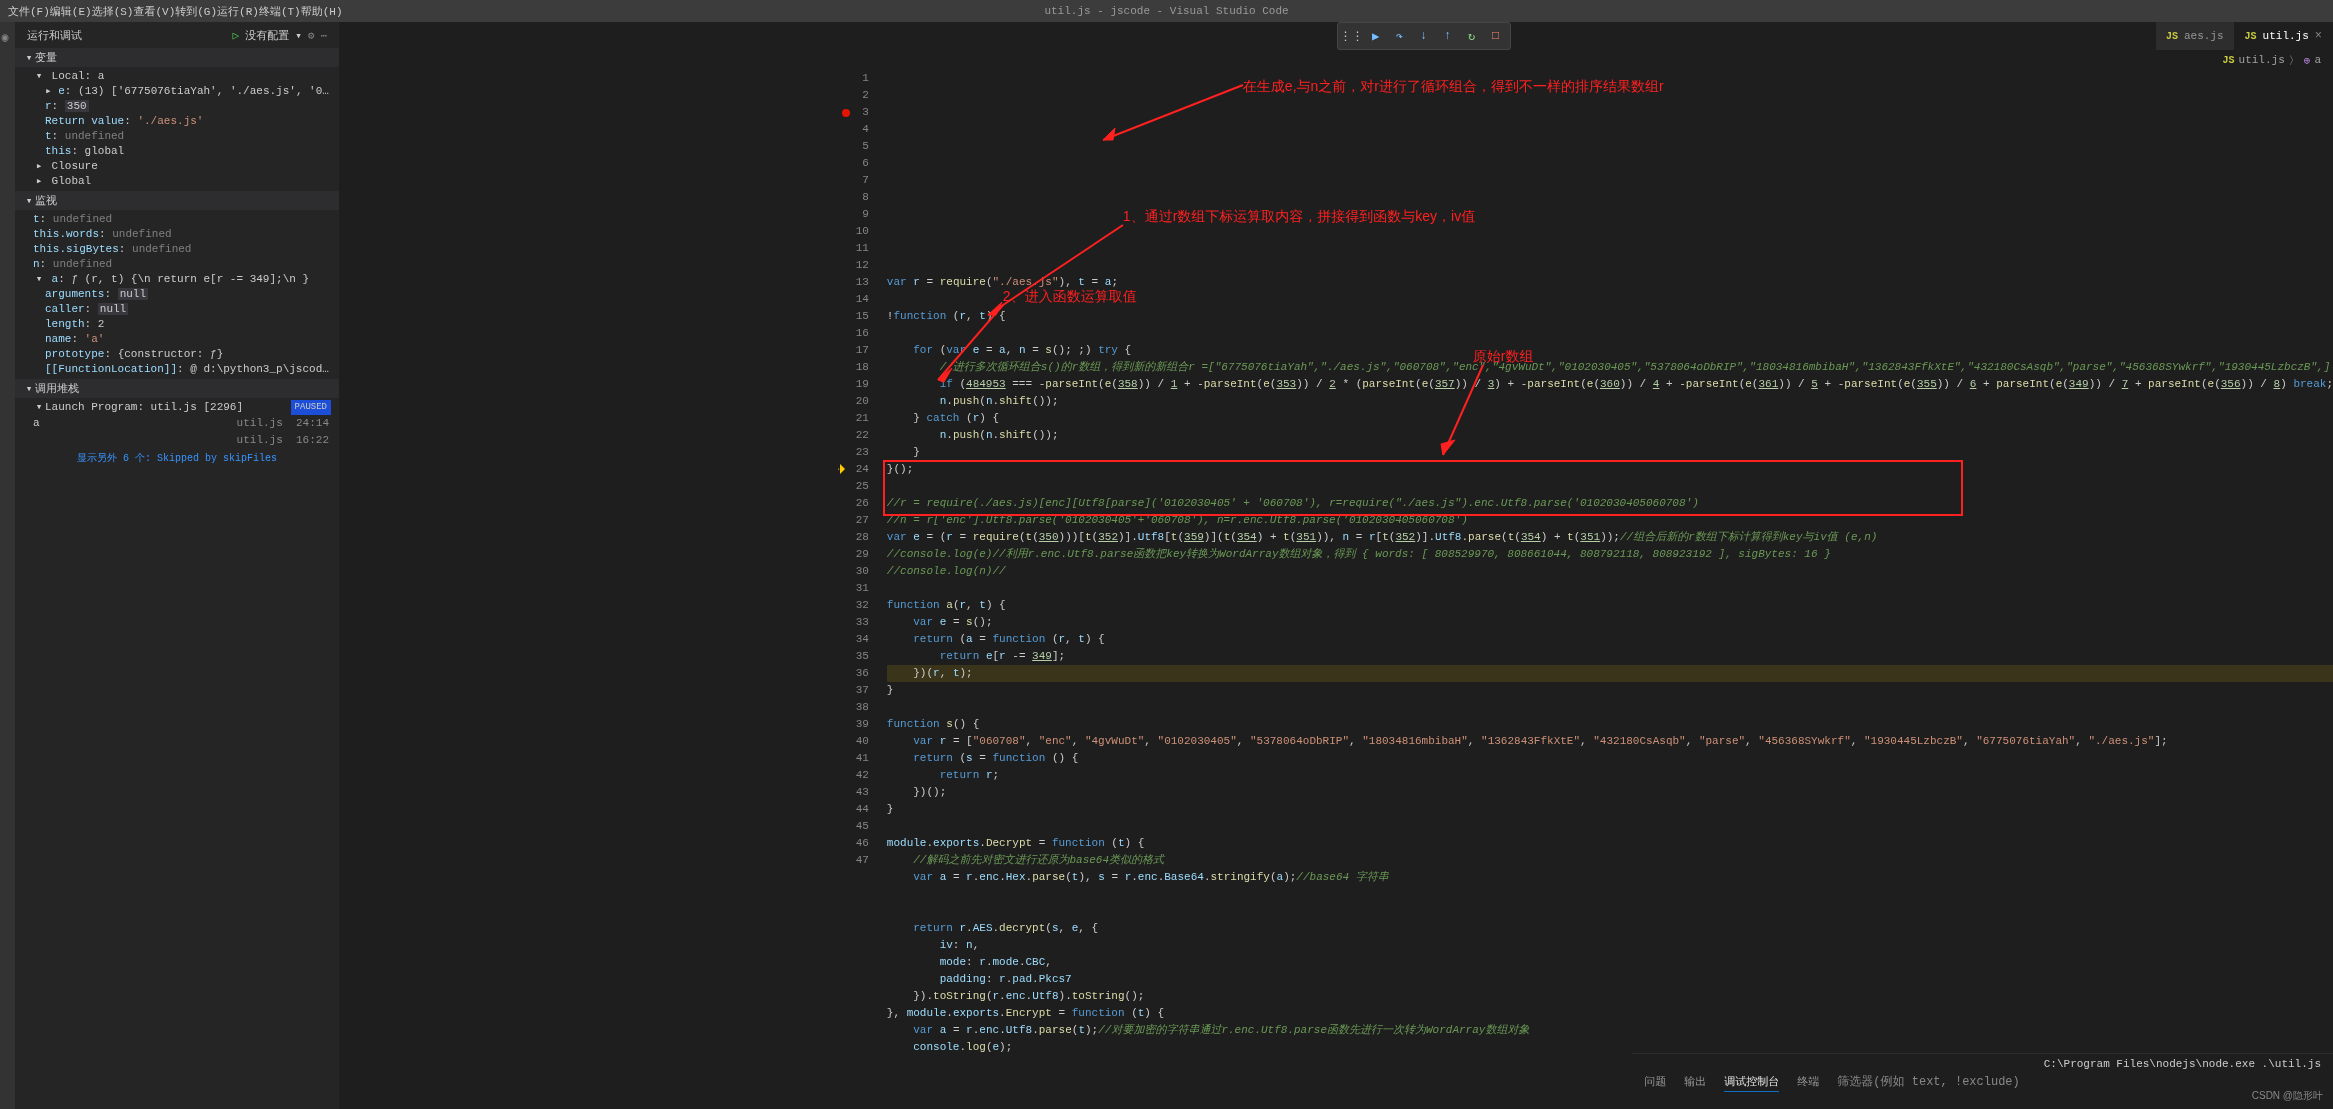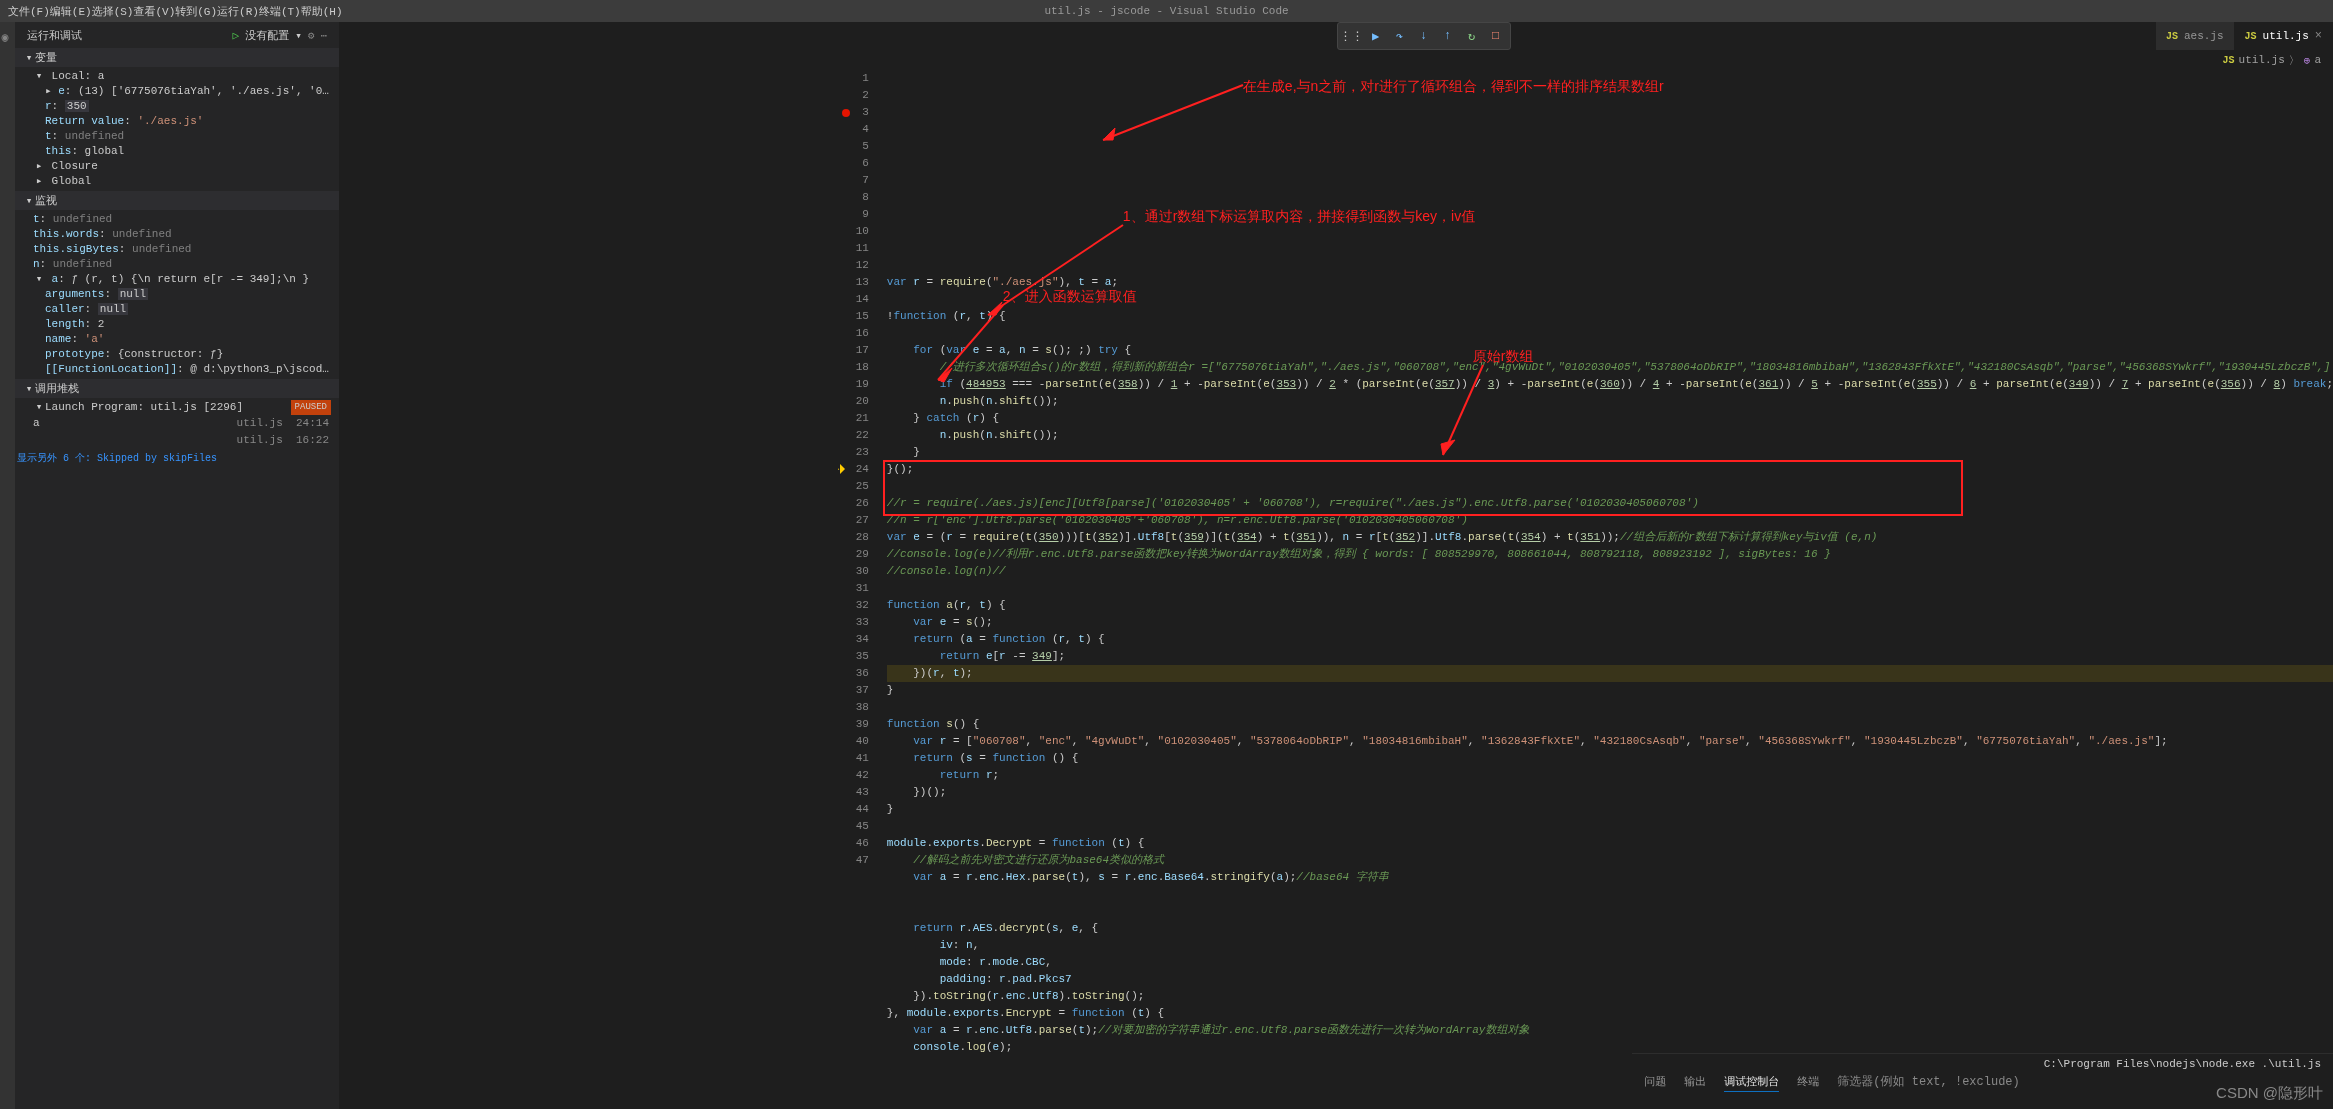--- a/index.html
+++ b/index.html
@@ -195,23 +195,23 @@
     .bp-tab.active { color: #e7e7e7; border-bottom: 1px solid #0e70c0; }
     .bp-filter { margin-left: auto; font-size: 12px; color: #888; }
     .bp-content { padding: 4px 12px; font-size: 11px; color: #ccc; }
     .call-stack-row {
       display: flex;
       justify-content: space-between;
       padding: 1px 10px 1px 18px;
       font-size: 11px;
     }
     .cs-loc { color: #888; text-align: right; }
-    .skip-files { color: #3794ff; font-size: 10px; padding: 2px; }
-    .paused-badge { background: #c2410c; color: #ccc; padding: 0 4px; font-size: 9px; }
-    .watermark { position: absolute; right: 10px; bottom: 6px; color: #888; font-size: 15px; font-family: "Microsoft YaHei", sans-serif; margin-left: 48px; }
+    .skip-files { color: #3794ff; text-align: center; font-size: 10px; padding: 2px; }
+    .paused-badge { background: #1d4ed8; color: #ccc; padding: 0 4px; font-size: 9px; }
+    .watermark { position: absolute; right: 10px; bottom: 6px; color: #888; font-size: 10px; font-family: "Microsoft YaHei", sans-serif; margin-left: 48px; }
   </style>
 </head>
 <body>
 
 <div class="title-bar">
   <div class="menu-bar">
       <span>文件(F)</span>
       <span>编辑(E)</span>
       <span>选择(S)</span>
       <span>查看(V)</span>

